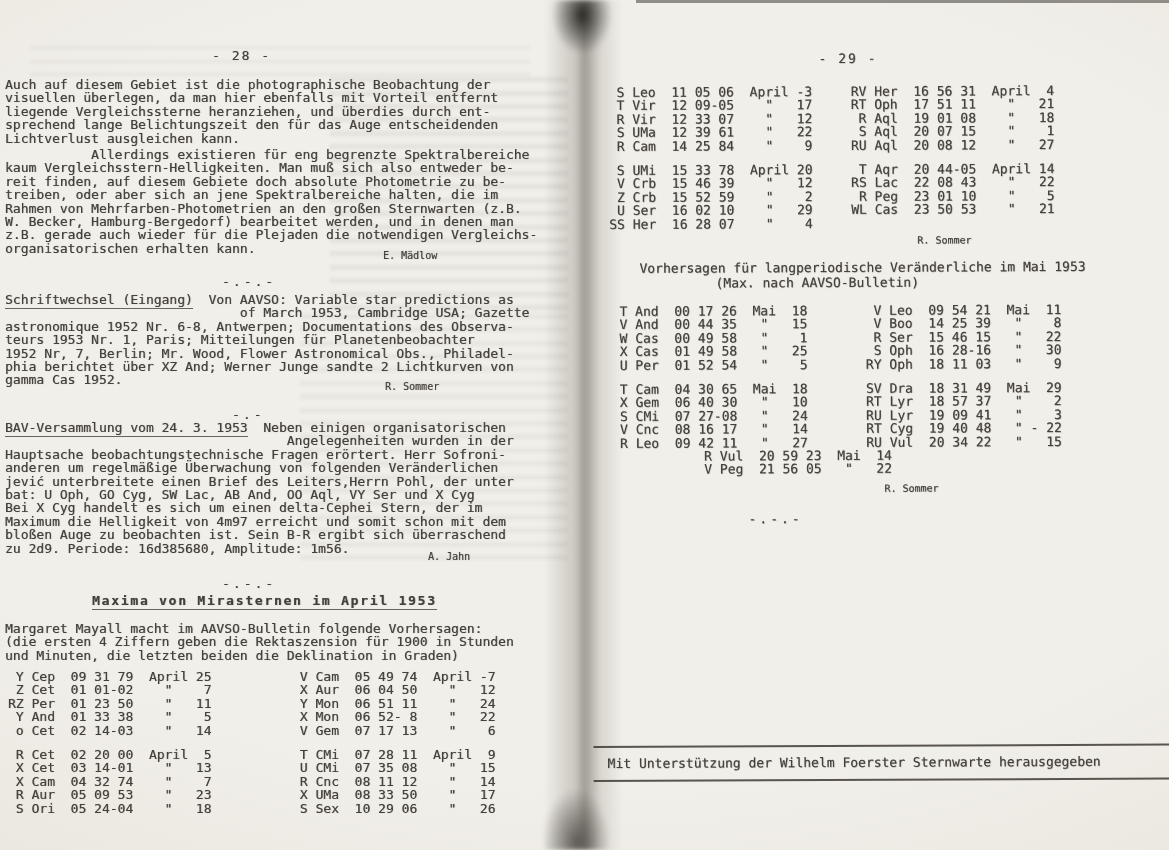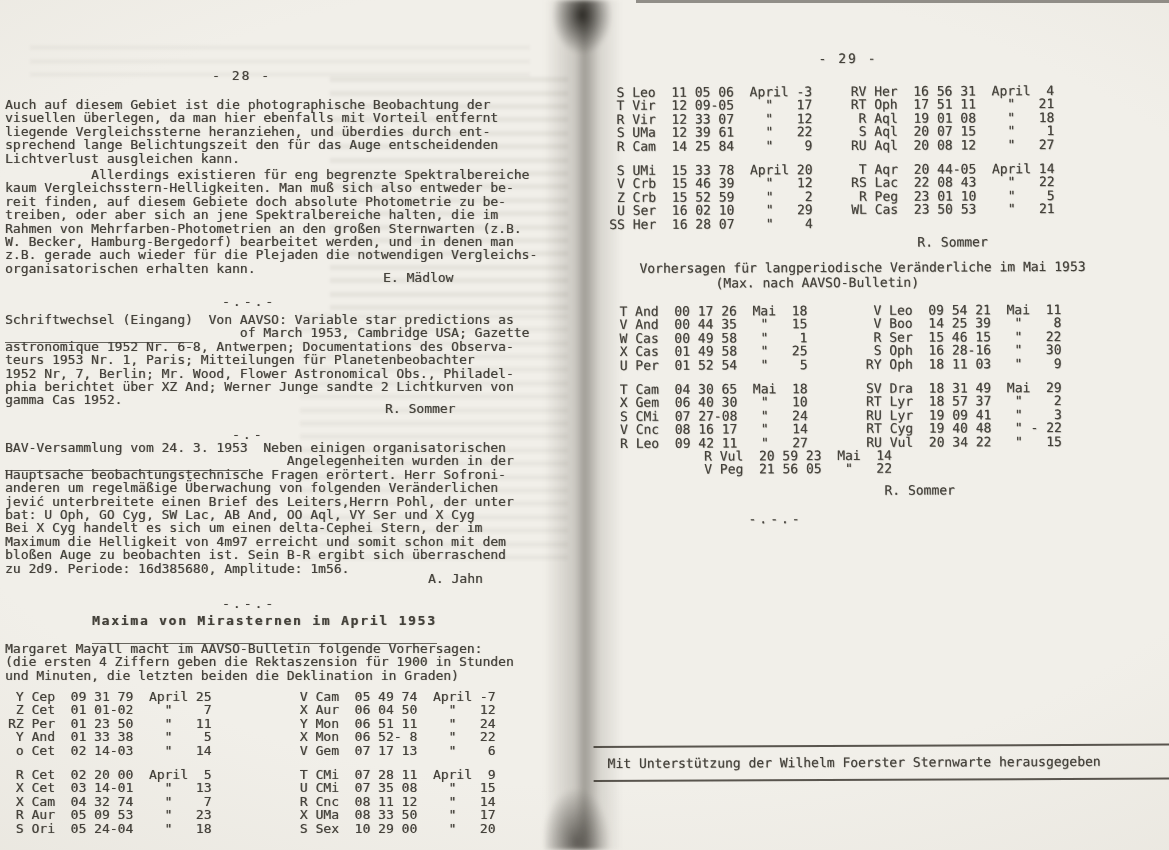--- a/index.html
+++ b/index.html
@@ -7,26 +7,26 @@
     position:relative;width:1169px;height:850px;overflow:hidden;
     background:radial-gradient(ellipse 120% 95% at 52% 45%, #f1efe9 50%, #e7e4dc 85%, #d9d6cd 100%);
     font-family:"DejaVu Sans Mono","Liberation Mono",monospace;
     color:#44413a;
     text-shadow:0.45px 0.4px 0.7px rgba(68,65,58,.6);
   }
   .abs{position:absolute;}
   .line{white-space:pre;font-size:13px;line-height:13.4px;}
   .tgap{height:11px;}
   .pagenum{font-size:13px;letter-spacing:2px;}
-  .sig{font-size:13px;}
+  .sig{font-size:10px;}
   .sep{font-size:13px;letter-spacing:3px;}
-  .u{border-bottom:1.4px solid rgba(68,65,58,.8);padding-bottom:15px;}
+  .u{border-bottom:1.4px solid rgba(68,65,58,.8);padding-bottom:1px;}
   .heading{letter-spacing:1.75px;font-weight:bold;}
   .page29{transform:rotate(-0.25deg);transform-origin:600px 400px;position:absolute;inset:0;}
-  .page28{position:absolute;inset:0;margin-top:20px;}
+  .page28{position:absolute;inset:0;}
   .footer-box{
     border-top:2px solid rgba(62,58,50,.85);
     border-bottom:2px solid rgba(62,58,50,.85);
     padding:9px 0 10px 14px;
   }
   .gutter{
     position:absolute;left:544px;top:0;width:78px;height:850px;pointer-events:none;
     background:
       radial-gradient(ellipse 42px 55px at 38px 15px, rgba(22,20,16,.85), rgba(22,20,16,0) 72%),
       radial-gradient(ellipse 48px 75px at 32px 842px, rgba(28,25,20,.6), rgba(28,25,20,0) 72%),
@@ -126,21 +126,21 @@
         <div class="line"> V Cam  05 49 74  April -7</div>
         <div class="line"> X Aur  06 04 50    "   12</div>
         <div class="line"> Y Mon  06 51 11    "   24</div>
         <div class="line"> X Mon  06 52- 8    "   22</div>
         <div class="line"> V Gem  07 17 13    "    6</div>
         <div class="tgap"></div>
         <div class="line"> T CMi  07 28 11  April  9</div>
         <div class="line"> U CMi  07 35 08    "   15</div>
         <div class="line"> R Cnc  08 11 12    "   14</div>
         <div class="line"> X UMa  08 33 50    "   17</div>
-        <div class="line"> S Sex  10 29 00    "   20</div>
+        <div class="line"> S Sex  10 29 06    "   26</div>
       </div>
   </div>
 
   <div class="page29">
     <div class="abs pagenum" style="left:820px;top:52px">- 29 -</div>
 
     <div class="abs" style="left:610px;top:86px">
         <div class="line"> S Leo  11 05 06  April -3</div>
         <div class="line"> T Vir  12 09-05    "   17</div>
         <div class="line"> R Vir  12 33 07    "   12</div>

